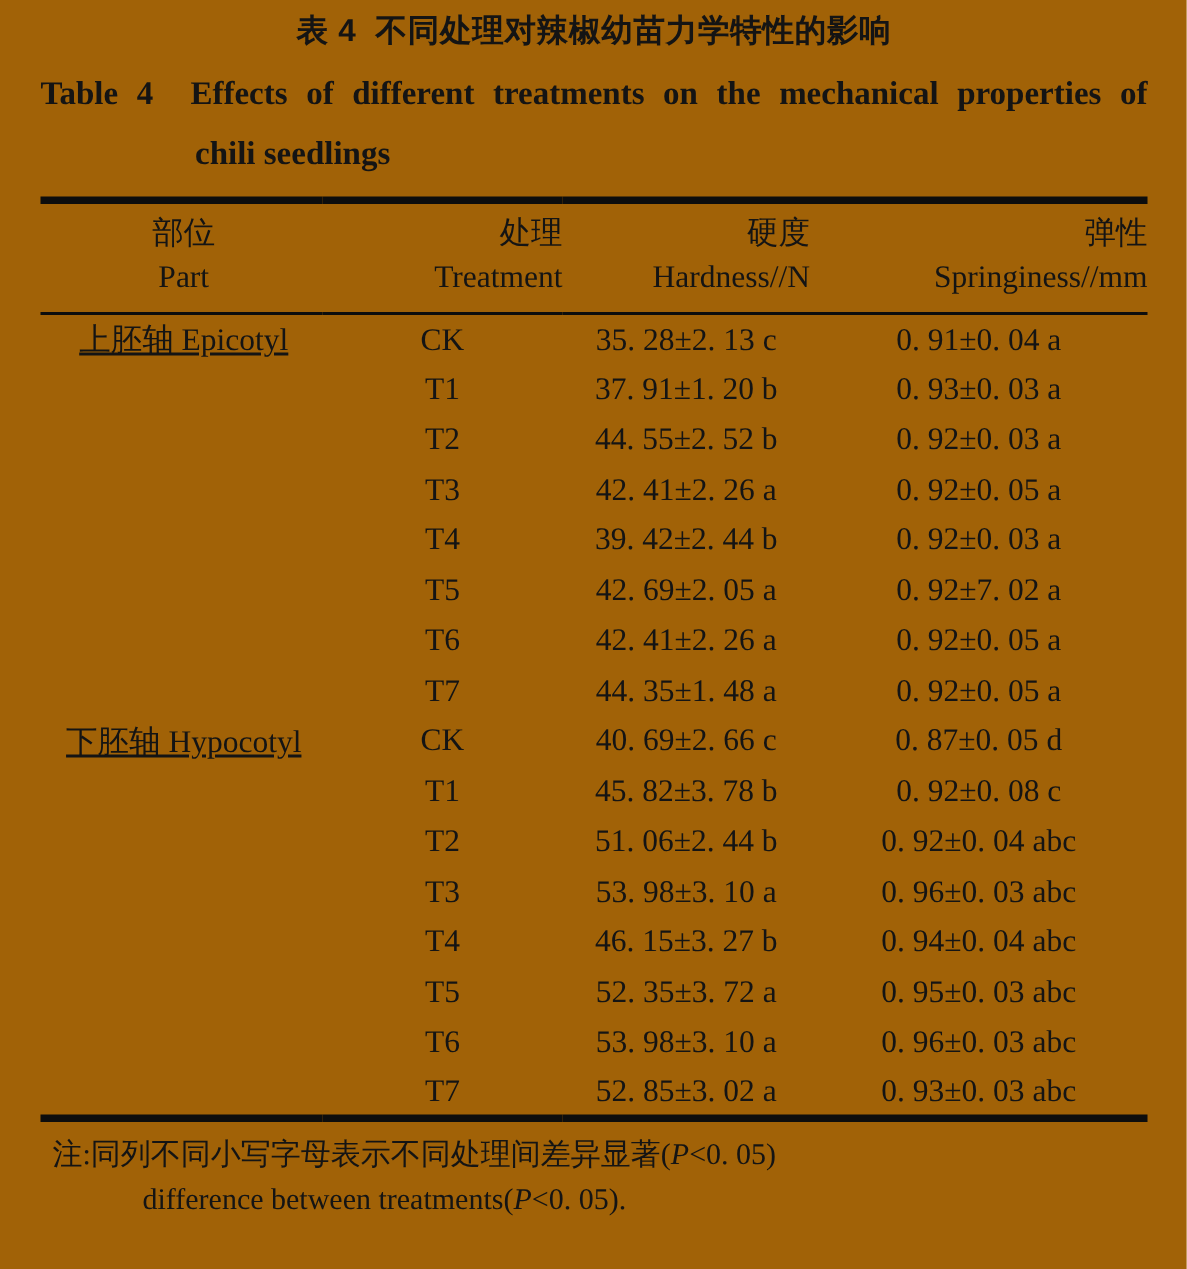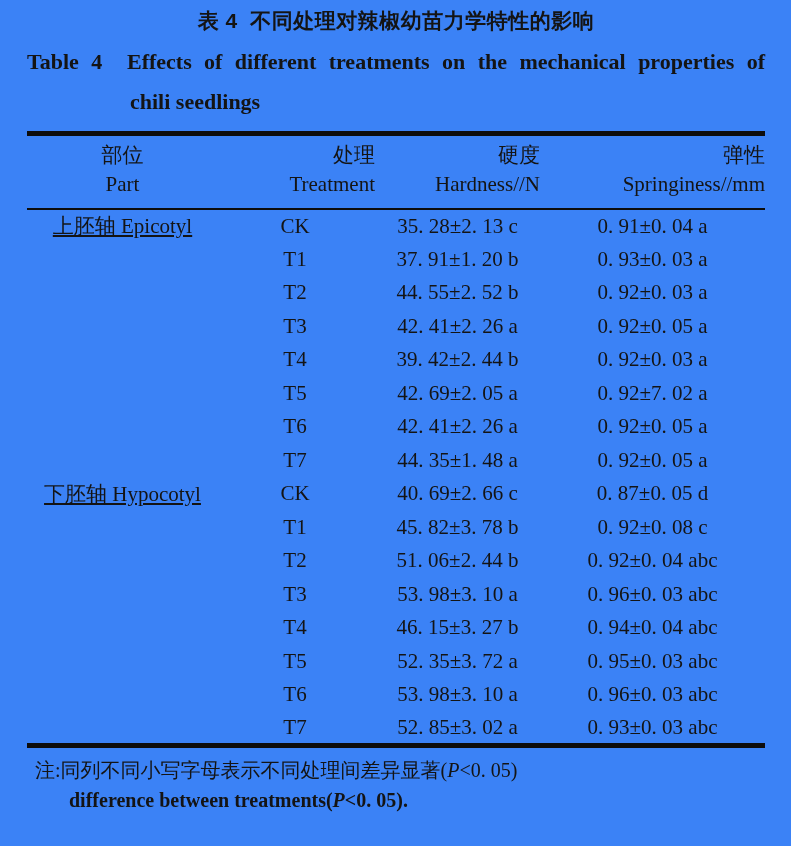--- a/index.html
+++ b/index.html
@@ -2,21 +2,21 @@
 <html><head>
 <meta charset="utf-8">
 <style>
   * { margin:0; padding:0; box-sizing:border-box; }
   html,body { background:#ffffff; }
   body {
     width:791px; height:846px; overflow:hidden;
     color:#141414;
     font-family:"Liberation Serif", serif;
   }
-  .page { width:791px; height:846px; padding:6px 26px 0 27px; background:#3b82f6; }
+  .page { width:791px; height:846px; padding:6px 26px 0 27px; background:#a16207; }
 
   .title-cn {
     text-align:center;
     font-family:"Liberation Sans", sans-serif;
     font-weight:700;
     font-size:21px;
     line-height:30px;
     letter-spacing:0.5px;
   }
   .title-en { font-weight:700; font-size:22px; line-height:40px; margin-top:6px; }
@@ -56,21 +56,21 @@
   tbody td.col-part { text-align:center; padding-left:3px;text-decoration:underline; }
 
   .footnote {
     margin-top:7px;
     margin-left:8px;
     width:730px;
     font-size:20px;
     line-height:30px;
   }
   .footnote .fn-en1 { text-align:justify; text-align-last:justify; }
-  .footnote .fn-en2 { margin-left:34px;font-weight:bold; }
+  .footnote .fn-en2 { margin-left:60px; }
   .it { font-style:italic; }
 </style>
 </head>
 <body>
 
 <div class="page">
 
   <div class="title-cn">表 4&nbsp; 不同处理对辣椒幼苗力学特性的影响</div>
 
   <div class="title-en">

